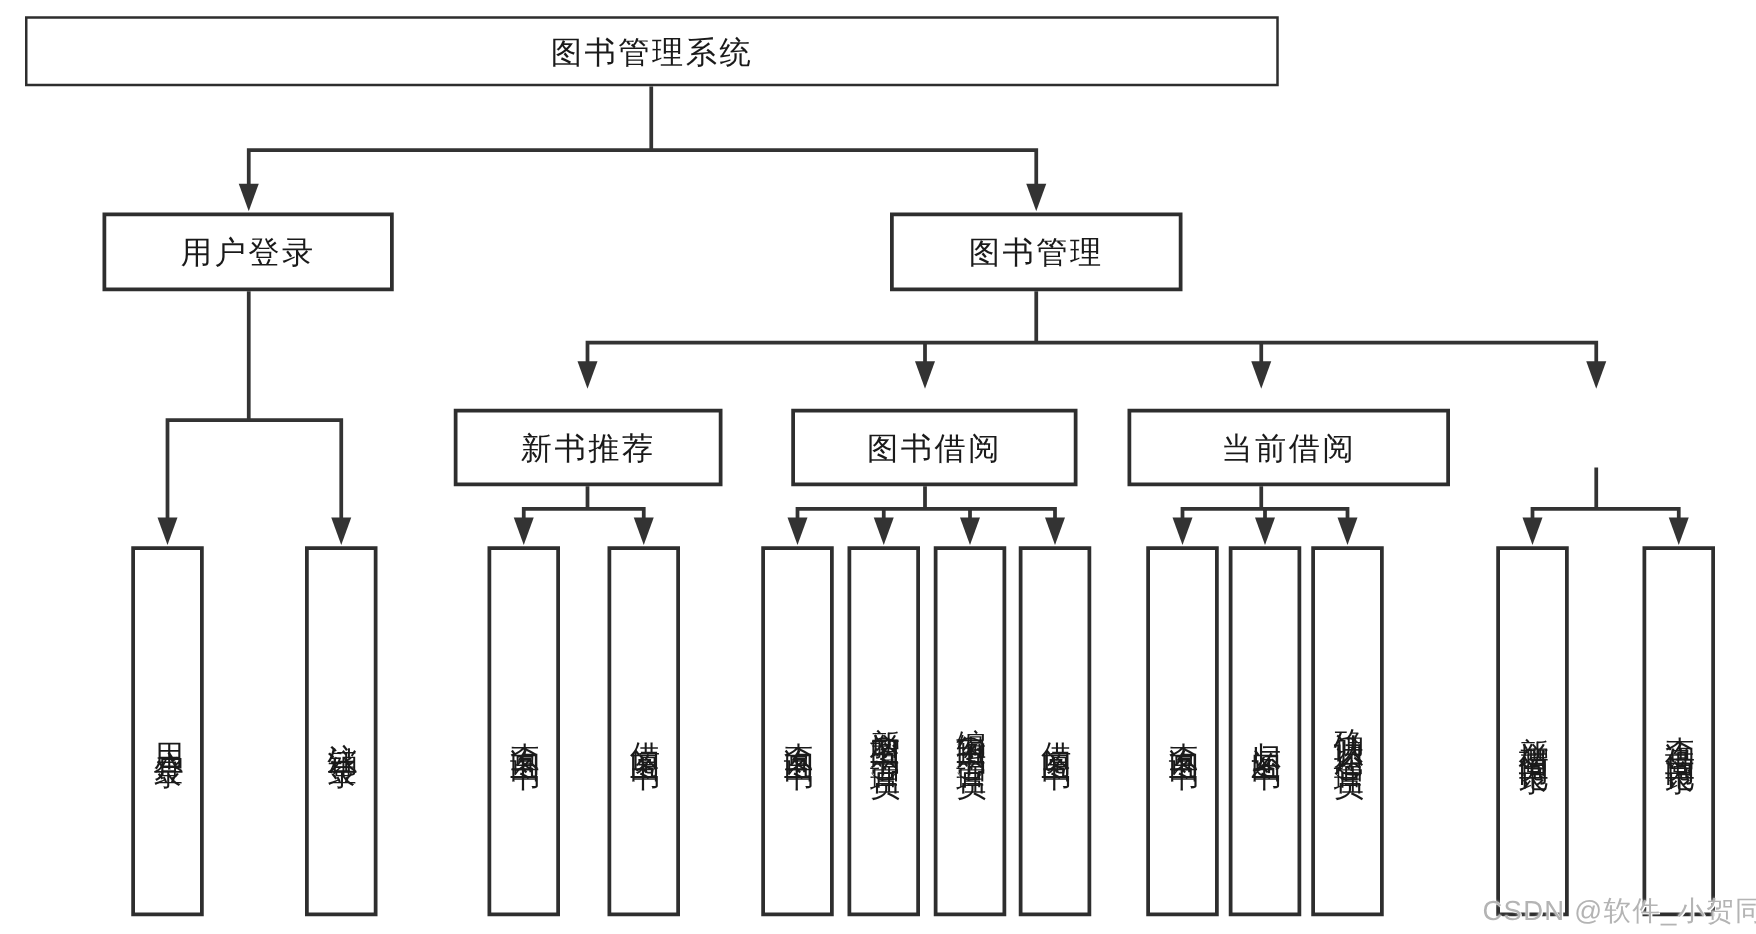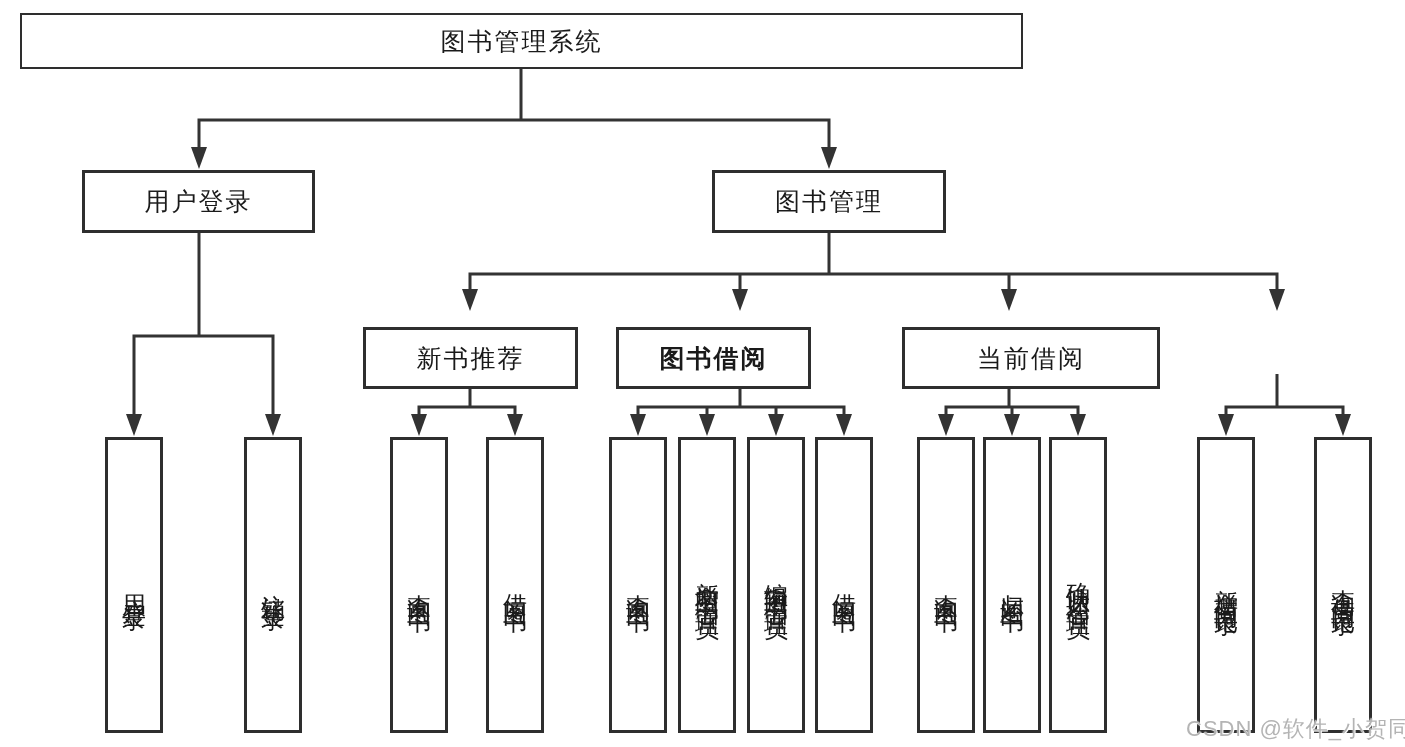--- a/index.html
+++ b/index.html
@@ -83,21 +83,21 @@
   <div class="node hbox l2" style="left:82px;width:233px;">
     <span>用户登录</span>
   </div>
   <div class="node hbox l2" style="left:712px;width:234px;">
     <span>图书管理</span>
   </div>
 
   <div class="node hbox l3" style="left:363px;width:215px;">
     <span>新书推荐</span>
   </div>
-  <div class="node hbox l3" style="left:616px;width:195px;font-weight:bold;">
+  <div class="node hbox l3" style="left:633px;width:229px;">
     <span>图书借阅</span>
   </div>
   <div class="node hbox l3" style="left:902px;width:258px;">
     <span>当前借阅</span>
   </div>
 
   <div class="node vbox" style="left:105px;">
     <span>用户登录</span>
   </div>
   <div class="node vbox" style="left:244px;">

